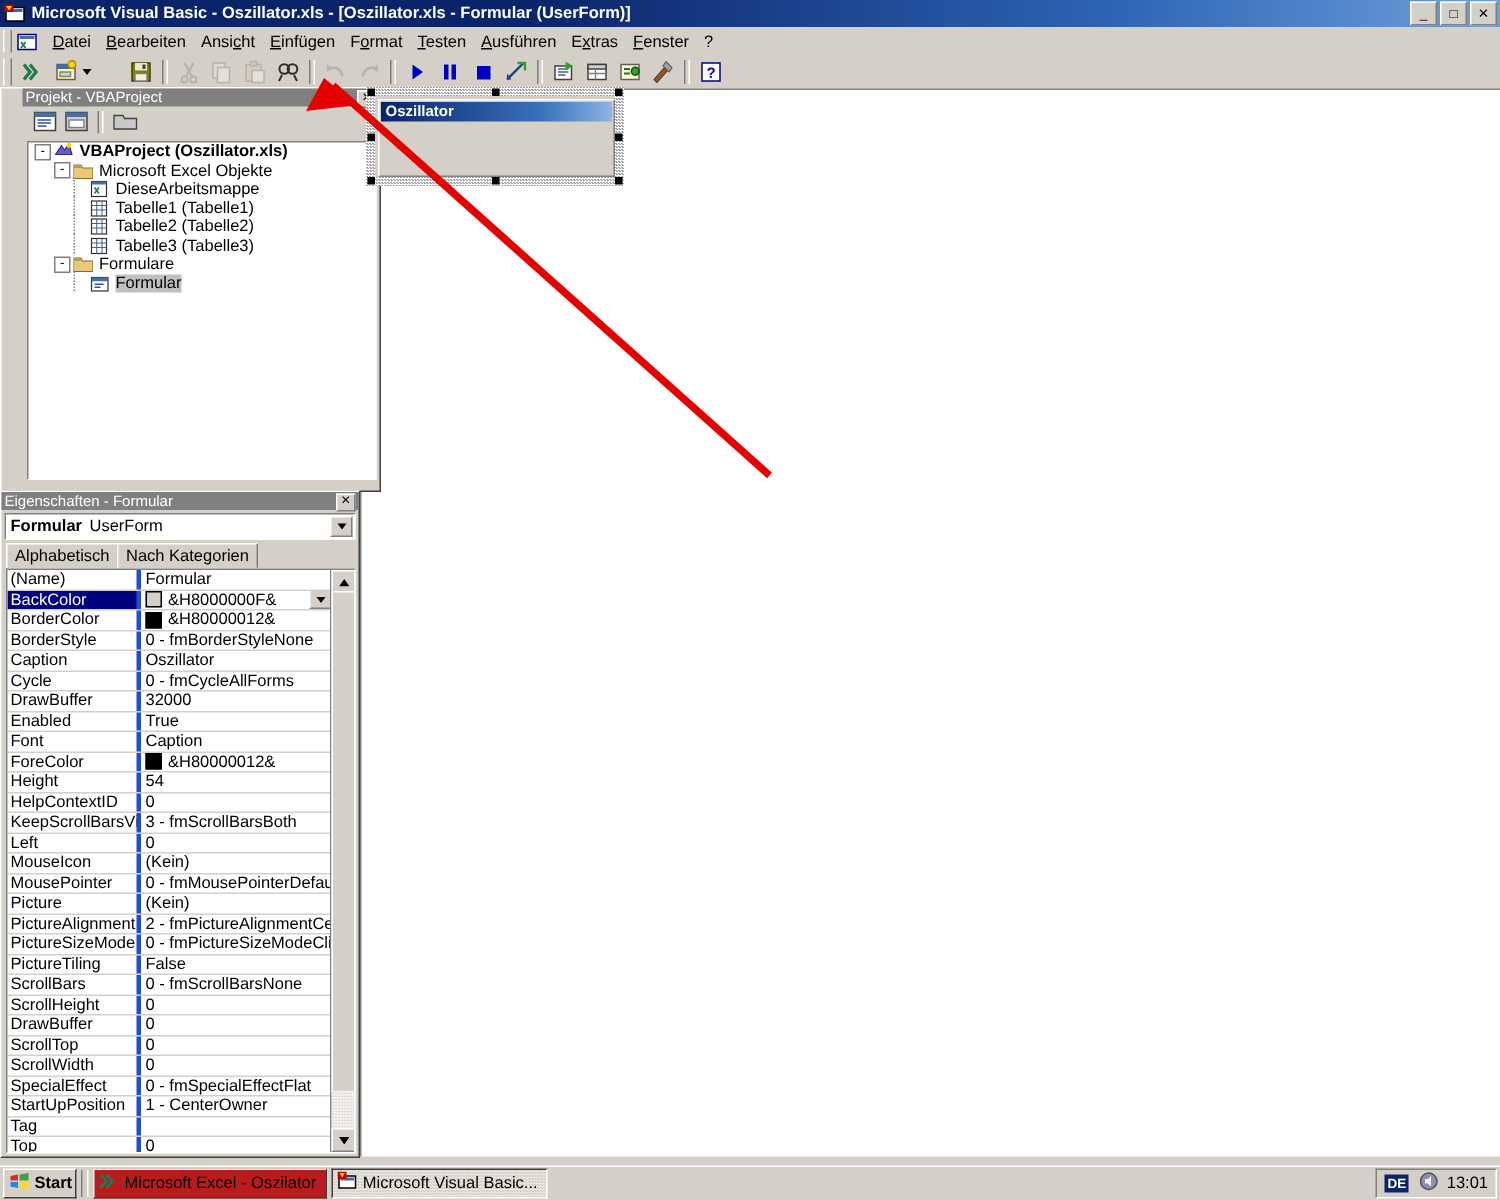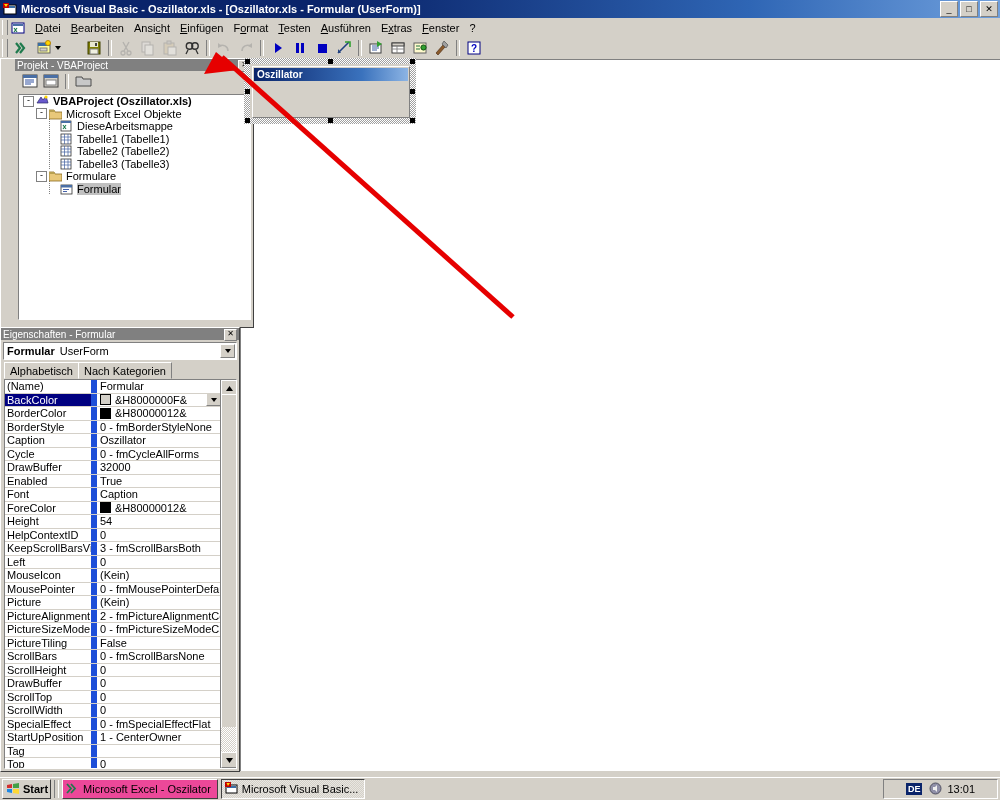--- a/index.html
+++ b/index.html
@@ -134,21 +134,21 @@
   }
   .tab.active { font-weight: normal; }
   .proplist {
     margin: 0 2px 2px 3px; height: 388px; background: #ffffff;
     border: 1px solid; border-color: #808080 #ffffff #ffffff #808080;
     position: relative; overflow: hidden;
   }
   .prow { display: flex; height: 12.5px; border-bottom: 1px solid #d4d0c8; }
   .pcell-n {
     width: 84px; flex: 0 0 84px; font-size: 11px; padding-left: 2px;
-    border-right: 6px solid #1d4ed8; overflow: hidden; white-space: nowrap; cursor: default;
+    border-right: 3px solid #1d4ed8; overflow: hidden; white-space: nowrap; cursor: default;
   }
   .pcell-v { flex: 1 1 auto; font-size: 11px; padding-left: 3px; overflow: hidden; white-space: nowrap; display: flex; align-items: center; cursor: default; }
   .prow.sel .pcell-n { background: #000080; color: #ffffff; }
   .swatch { width: 9px; height: 9px; border: 1px solid #000; margin-right: 4px; flex: 0 0 auto; }
   .vdd {
     margin-left: auto; width: 13px; height: 11px; background: #d4d0c8;
     border: 1px solid; border-color: #ffffff #808080 #808080 #ffffff;
     display: flex; align-items: center; justify-content: center; flex: 0 0 auto;
   }
   .pscroll {
@@ -202,30 +202,30 @@
   }
   .startbtn {
     height: 18px; margin-left: 2px; padding: 0 2px 0 3px; display: flex; align-items: center; gap: 3px;
     background: #d4d0c8; border: 1px solid; border-color: #ffffff #404040 #404040 #ffffff;
     font-weight: bold; font-size: 11px; cursor: default;
   }
   .tb-sep { width: 3px; height: 18px; margin: 0 3px;
      border-left: 1px solid #808080; border-right: 1px solid #ffffff; }
   .taskitem {
     height: 18px; padding: 0 6px 0 3px; display: flex; align-items: center; gap: 4px;
-    background: #ec4899; border: 1px solid; border-color: #ffffff #404040 #404040 #ffffff;
+    background: #b91c1c; border: 1px solid; border-color: #ffffff #404040 #404040 #ffffff;
     font-size: 11px; margin-right: 3px; max-width: 160px; white-space: nowrap; cursor: default;
   }
   .taskitem.active {
     border-color: #404040 #ffffff #ffffff #404040; font-weight: normal;
     background: repeating-conic-gradient(#d4d0c8 0% 25%, #e8e6e1 0% 50%) 0 0/2px 2px;
   }
   .tray {
     margin-left: auto; height: 18px; margin-right: 2px; display: flex; align-items: center; gap: 5px;
-    padding: 0 22px; border: 1px solid; border-color: #808080 #ffffff #ffffff #808080;
+    padding: 0 5px; border: 1px solid; border-color: #808080 #ffffff #ffffff #808080;
     font-size: 11px;
   }
   .langbox {
     background: #0a246a; color: #fff; font-size: 9px; font-weight: bold;
     padding: 1px 2px; margin-right: 2px;
   }
 </style>
 </head>
 <body>
 

